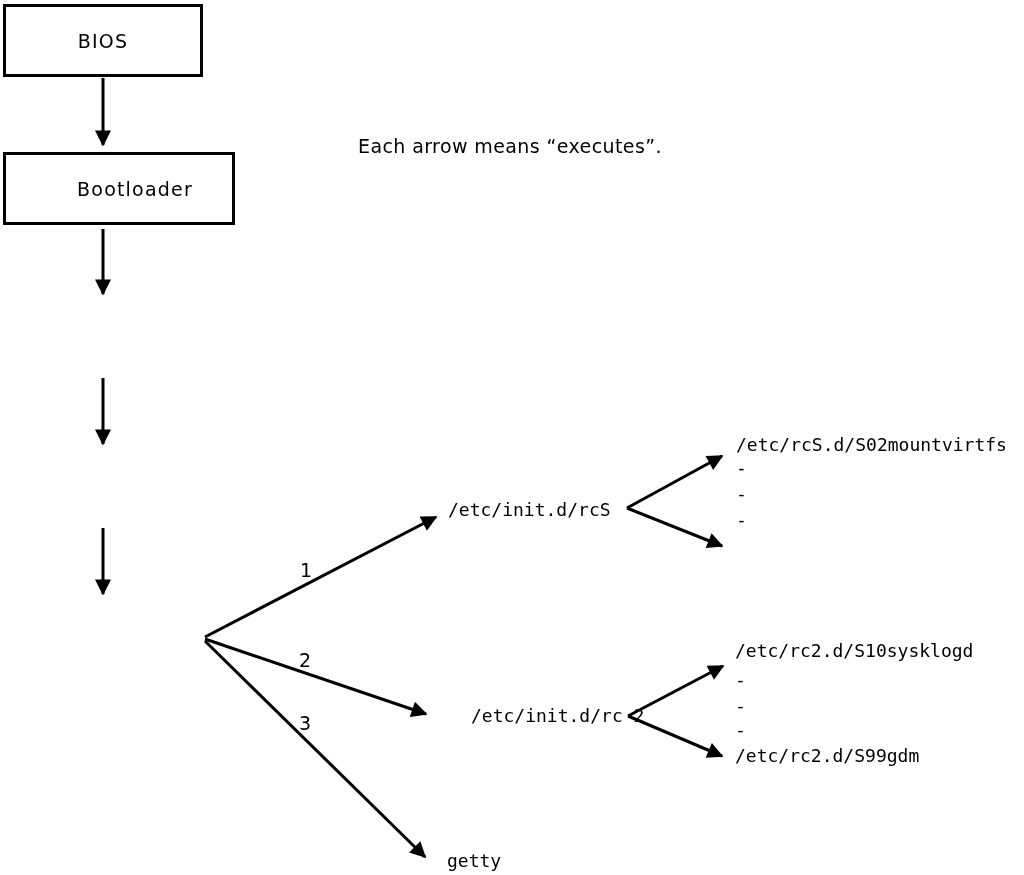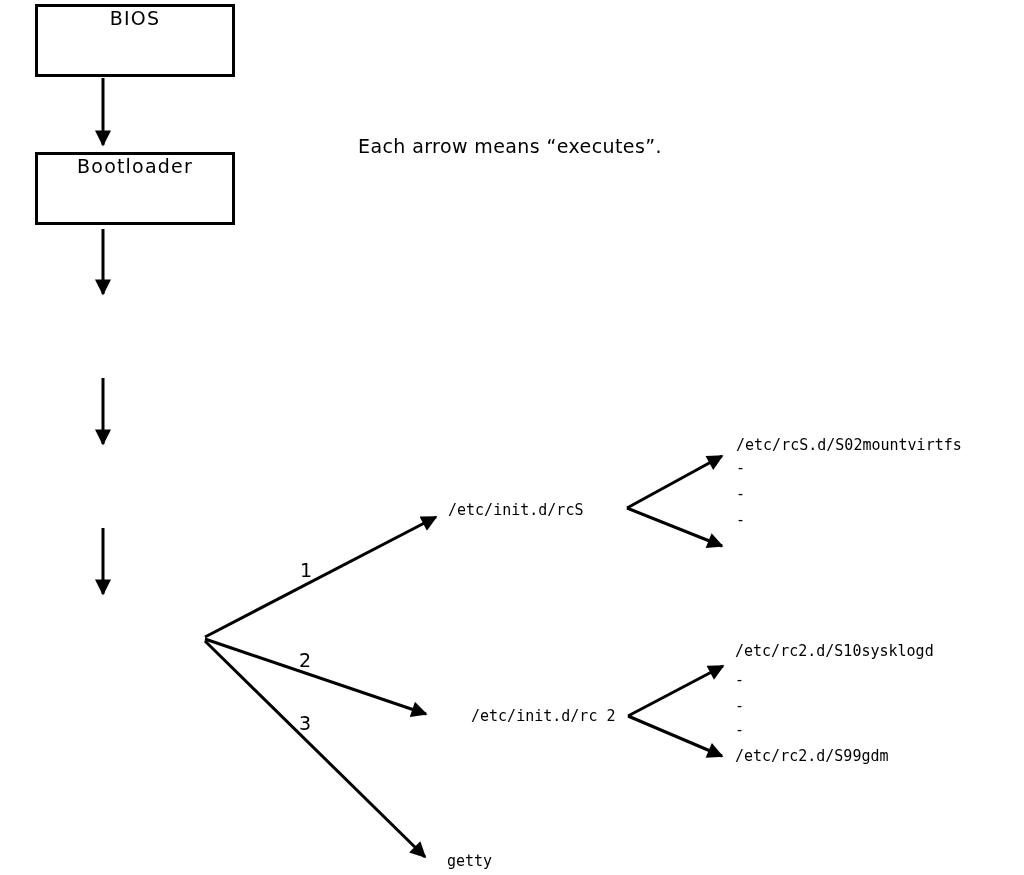--- a/index.html
+++ b/index.html
@@ -28,45 +28,45 @@
     stroke-width: 3;
   }
   .box {
     position: absolute;
     left: 3px;
     width: 194px;
     height: 67px;
     border: 3px solid #000000;
     background: #ffffff;
     display: flex;
+    align-items: center;
     justify-content: center;
     font-size: 19px;
     letter-spacing: 1.2px;
     white-space: nowrap;
-    margin-left: 32px;
   }
   .box-bios       { top: 4px; }
-  .box-bootloader { top: 152px; }
+  .box-bootloader { top: 152px; padding-left: 32px; }
   .box-kernel     { top: 301px; }
   .box-initramfs  { top: 451px; }
   .box-init       { top: 601px; }
 
   .note {
     position: absolute;
     left: 358px;
     top: 103px;
     font-size: 19px;
     letter-spacing: 0.4px;
     white-space: nowrap;
     margin-top: 32px;
   }
   .mono {
     position: absolute;
     font-family: "DejaVu Sans Mono", monospace;
-    font-size: 15px;
+    font-size: 18px;
     line-height: 22px;
     white-space: nowrap;
   }
   .num {
     position: absolute;
     font-size: 19px;
     transform: translate(-50%, -50%);
   }
 </style>
 </head>

